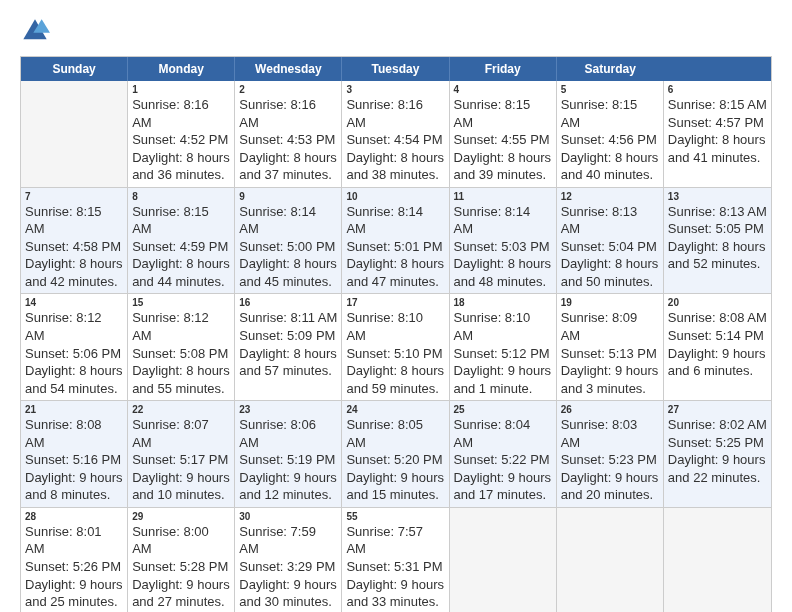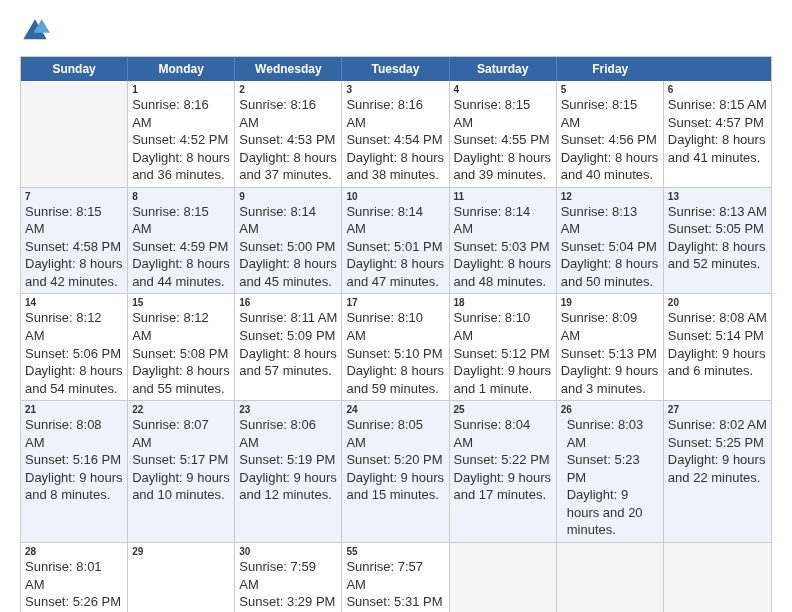--- a/index.html
+++ b/index.html
@@ -129,22 +129,22 @@
       <div class="subtitle"></div>
     </div>
   </div>
 
   <div class="calendar">
     <div class="cal-header">
     <div class="cal-header-cell">Sunday</div>
         <div class="cal-header-cell">Monday</div>
         <div class="cal-header-cell">Wednesday</div>
         <div class="cal-header-cell">Tuesday</div>
+        <div class="cal-header-cell">Friday</div>
         <div class="cal-header-cell">Saturday</div>
-        <div class="cal-header-cell">Friday</div>
       </div>
     <div class="cal-body">
     <div class="cal-row">
           <div class="cal-cell empty"></div>
           <div class="cal-cell">
             <div class="day-num">1</div>
             <div class="cell-text" style="white-space: pre-line;">Sunrise: 8:16 AM
 Sunset: 4:52 PM
 Daylight: 8 hours and 36 minutes.</div>
           </div>
@@ -293,40 +293,43 @@
 Daylight: 9 hours and 15 minutes.</div>
           </div>
           <div class="cal-cell alt-row">
             <div class="day-num">25</div>
             <div class="cell-text" style="white-space: pre-line;">Sunrise: 8:04 AM
 Sunset: 5:22 PM
 Daylight: 9 hours and 17 minutes.</div>
           </div>
           <div class="cal-cell alt-row">
             <div class="day-num">26</div>
-            <div class="cell-text" style="white-space: pre-line; margin-left: 6px;">Sunrise: 8:03 AM
+            <div class="cell-text" style="white-space: pre-line;">Sunrise: 8:03 AM
 Sunset: 5:23 PM
 Daylight: 9 hours and 20 minutes.</div>
           </div>
           <div class="cal-cell alt-row">
             <div class="day-num">27</div>
             <div class="cell-text" style="white-space: pre-line;">Sunrise: 8:02 AM
 Sunset: 5:25 PM
 Daylight: 9 hours and 22 minutes.</div>
           </div>
         </div>
         <div class="cal-row">
           <div class="cal-cell">
             <div class="day-num">28</div>
             <div class="cell-text" style="white-space: pre-line;">Sunrise: 8:01 AM
 Sunset: 5:26 PM
 Daylight: 9 hours and 25 minutes.</div>
           </div>
           <div class="cal-cell">
             <div class="day-num">29</div>
+            <div class="cell-text" style="white-space: pre-line;">Sunrise: 8:00 AM
+Sunset: 5:28 PM
+Daylight: 9 hours and 27 minutes.</div>
           </div>
           <div class="cal-cell">
             <div class="day-num">30</div>
             <div class="cell-text" style="white-space: pre-line;">Sunrise: 7:59 AM
 Sunset: 3:29 PM
 Daylight: 9 hours and 30 minutes.</div>
           </div>
           <div class="cal-cell">
             <div class="day-num">55</div>
             <div class="cell-text" style="white-space: pre-line;">Sunrise: 7:57 AM

